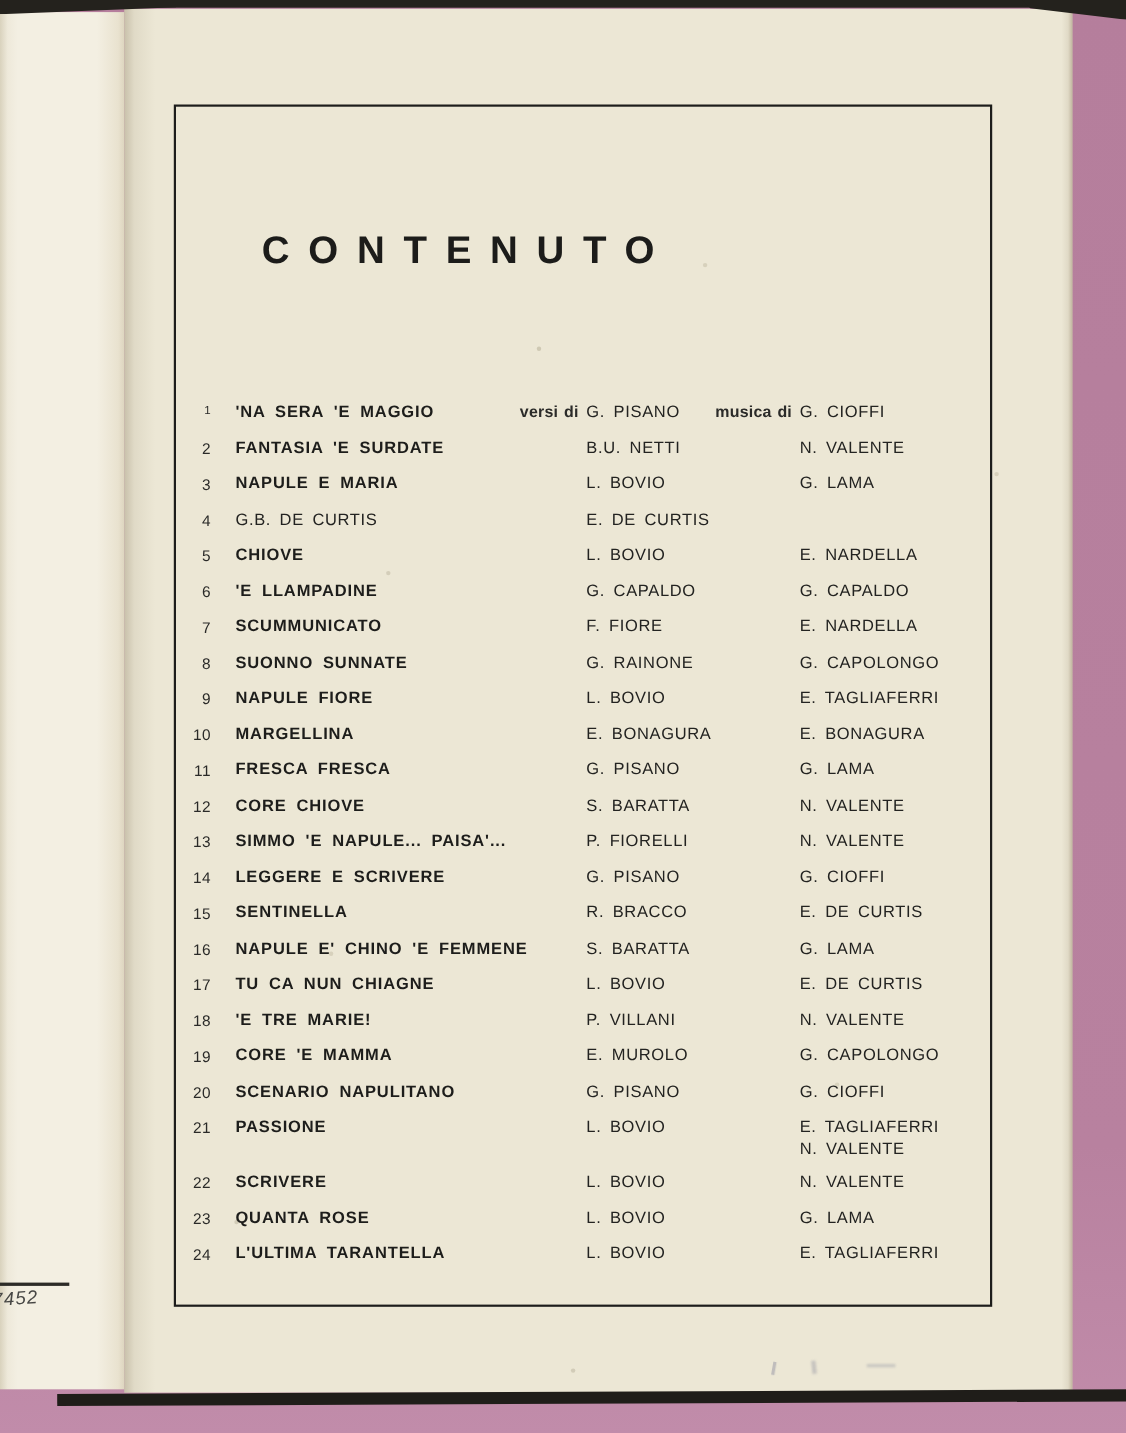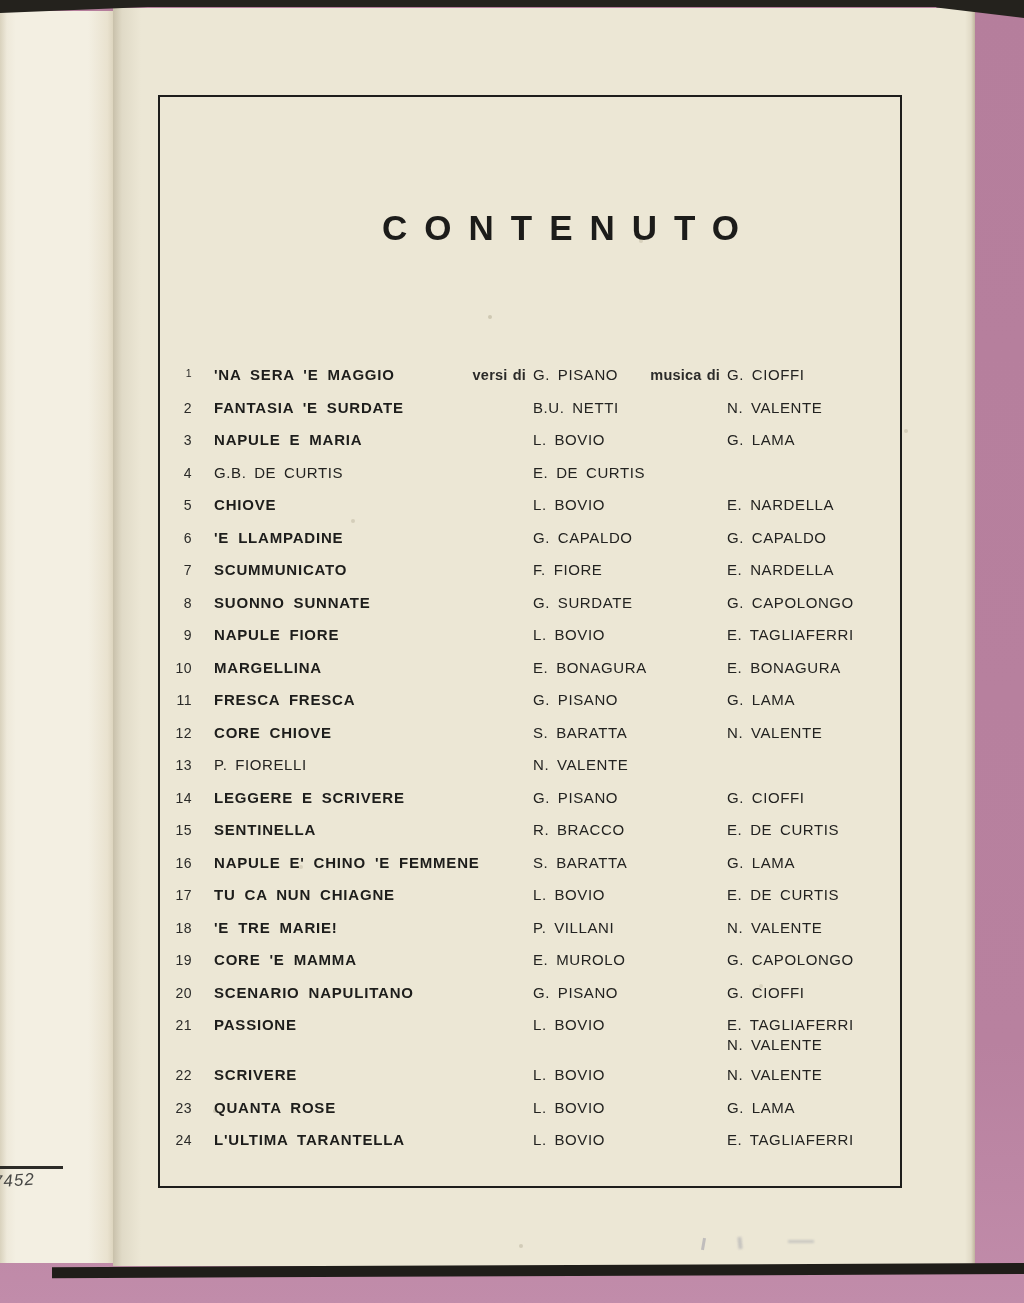--- a/index.html
+++ b/index.html
@@ -33,21 +33,21 @@
     clip-path:polygon(0 0,100% 0,100% 100%,8% 42%); }
   .cover-bottom { position:absolute; left:52px; top:1263px; width:972px; height:11px; background:#1f1d19;
     transform:rotate(-0.25deg); transform-origin:100% 50%; }
   
   .frame {
     position:absolute; left:158px; top:95px; width:744px; height:1093px;
     border:2.5px solid #1d1d1b; box-sizing:border-box;
   }
   .title {
     position:absolute; top:113px; left:0; width:100%; box-sizing:border-box; padding-left:78px;
-    margin:0; text-align:center; font-size:35px; line-height:35px; font-weight:bold;
+    margin:0; font-size:35px; line-height:35px; font-weight:bold;
     letter-spacing:17px; color:#1c1c1a;
   }
   .toc { position:absolute; left:0; top:268px; width:100%; }
   .row { display:grid; grid-template-columns:32px 22px 319px 194px 1fr; margin-bottom:12.5px; }
   .row > * { line-height:20px; white-space:nowrap; }
   .num { text-align:right; font-size:14px; color:#2a2a28; letter-spacing:.5px; }
   .num.small { font-size:10.5px; position:relative; top:-2px; }
   .t { font-weight:bold; font-size:15px; letter-spacing:.8px; word-spacing:4px; color:#1d1d1b; }
   .cell { position:relative; font-size:15px; letter-spacing:.6px; word-spacing:3px; color:#232321; }
   .prelabel { position:absolute; right:100%; margin-right:7px; font-size:14.5px; font-weight:700;
@@ -140,21 +140,21 @@
     <span class="num">7</span>
     <span class="colgap"></span>
     <span class="t">SCUMMUNICATO</span>
     <span class="cell lyr"><span class="val">F. FIORE</span></span>
     <span class="cell comp"><span class="val">E. NARDELLA</span></span>
   </div>
         <div class="row">
     <span class="num">8</span>
     <span class="colgap"></span>
     <span class="t">SUONNO SUNNATE</span>
-    <span class="cell lyr"><span class="val">G. SURDATE</span></span>
+    <span class="cell lyr"><span class="val">G. RAINONE</span></span>
     <span class="cell comp"><span class="val">G. CAPOLONGO</span></span>
   </div>
         <div class="row">
     <span class="num">9</span>
     <span class="colgap"></span>
     <span class="t">NAPULE FIORE</span>
     <span class="cell lyr"><span class="val">L. BOVIO</span></span>
     <span class="cell comp"><span class="val">E. TAGLIAFERRI</span></span>
   </div>
         <div class="row">
@@ -174,20 +174,21 @@
         <div class="row">
     <span class="num">12</span>
     <span class="colgap"></span>
     <span class="t">CORE CHIOVE</span>
     <span class="cell lyr"><span class="val">S. BARATTA</span></span>
     <span class="cell comp"><span class="val">N. VALENTE</span></span>
   </div>
         <div class="row">
     <span class="num">13</span>
     <span class="colgap"></span>
+    <span class="t">SIMMO 'E NAPULE... PAISA'...</span>
     <span class="cell lyr"><span class="val">P. FIORELLI</span></span>
     <span class="cell comp"><span class="val">N. VALENTE</span></span>
   </div>
         <div class="row">
     <span class="num">14</span>
     <span class="colgap"></span>
     <span class="t">LEGGERE E SCRIVERE</span>
     <span class="cell lyr"><span class="val">G. PISANO</span></span>
     <span class="cell comp"><span class="val">G. CIOFFI</span></span>
   </div>

